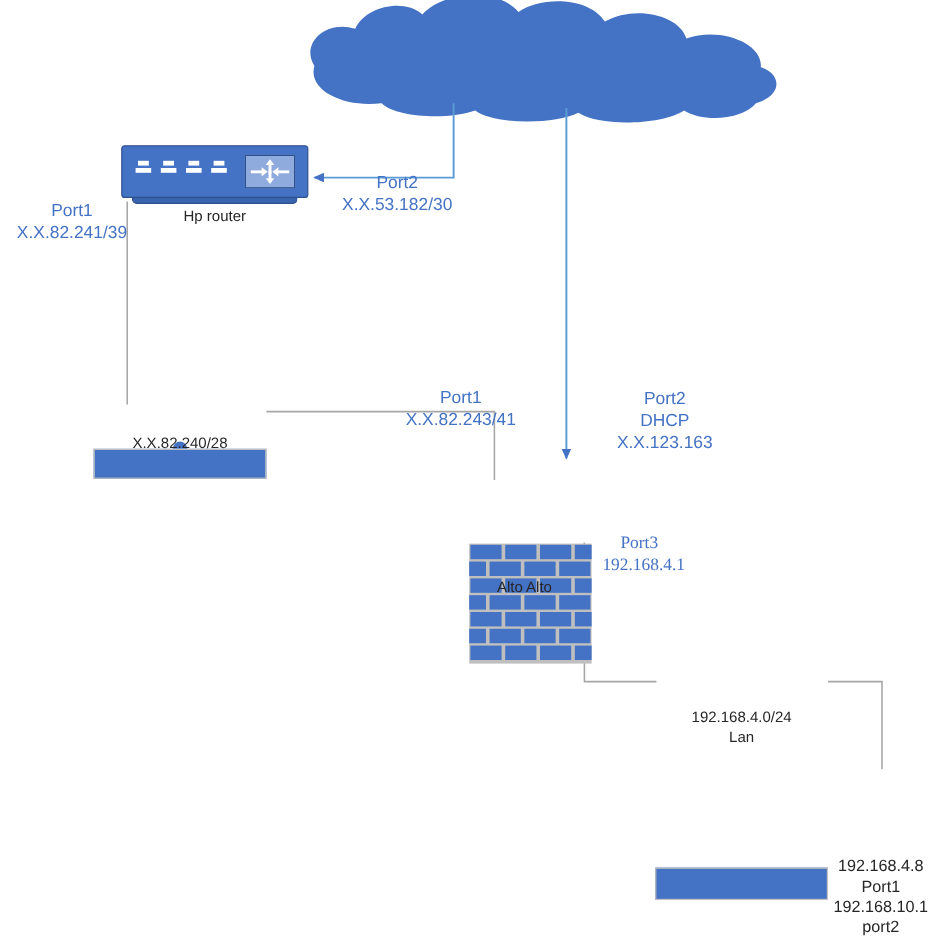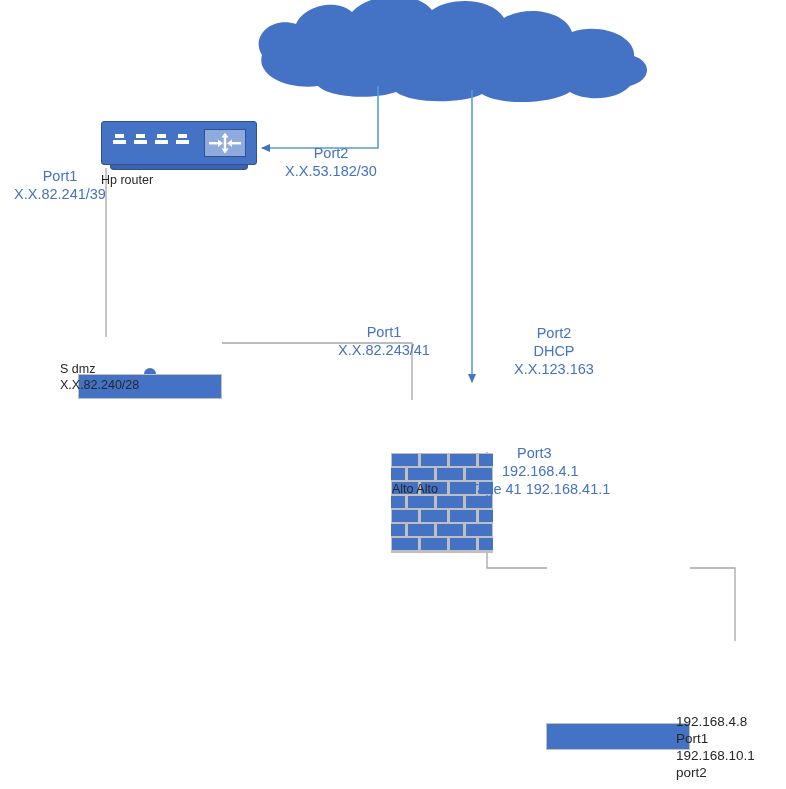--- a/index.html
+++ b/index.html
@@ -3,21 +3,21 @@
 <meta charset="utf-8">
 <style>
   html,body{margin:0;padding:0;background:#fff;}
   body{width:786px;height:789px;position:relative;overflow:hidden;
        font-family:"Liberation Sans","DejaVu Sans",sans-serif;}
   #canvas{position:absolute;inset:0;width:786px;height:789px;}
   svg.layer{position:absolute;left:0;top:0;width:786px;height:789px;overflow:visible;}
   .lbl{position:absolute;color:#4472C4;font-size:14.5px;line-height:18px;
        text-align:center;white-space:nowrap;}
   .lbl-dark{position:absolute;color:#262626;font-size:12.5px;line-height:16px;
-       white-space:nowrap;}
+       text-align:center;white-space:nowrap;}
   .lbl-dark.med{font-size:13.5px;line-height:17px;}
   .node{position:absolute;}
   
   .router{position:relative;}
   .router .body{position:absolute;left:0;top:0;width:100%;height:100%;
       background:#4472C4;border:1px solid #2F528F;border-radius:3px;box-sizing:border-box;}
   .router .base{position:absolute;left:6%;width:88%;height:5px;background:#3A63B0;
       border-radius:0 0 4px 4px;border:1px solid #2F528F;border-top:none;box-sizing:border-box;}
   .router .panel{position:absolute;background:#8FAADC;border:1px solid #2F528F;box-sizing:border-box;}
   .router .ports{position:absolute;display:flex;justify-content:space-between;}
@@ -133,21 +133,20 @@
   <div class="lbl" style="left:272px;top:144px;width:118px;">
     <div>Port2</div>
     <div>X.X.53.182/30</div>
   </div>
 
   <div class="node switch" style="left:78px;top:330px;width:144px;height:25px;">
     <div class="knob"></div>
     <div class="sbody"></div>
   </div>
   <div class="lbl-dark" style="left:60px;top:361px;width:180px;">
-    <div>S dmz</div>
     <div>X.X.82.240/28</div>
   </div>
 
   <div class="lbl" style="left:325px;top:323px;width:118px;">
     <div>Port1</div>
     <div>X.X.82.243/41</div>
   </div>
 
   <div class="lbl" style="left:495px;top:324px;width:118px;">
     <div>Port2</div>
@@ -194,28 +193,31 @@
     </div>
     <div class="brow" style="top:84px;height:15px;">
       <div class="brick" style="left:1px;width:26px;"></div>
       <div class="brick" style="left:30px;width:26px;"></div>
       <div class="brick" style="left:59px;width:26px;"></div>
       <div class="brick" style="left:88px;width:26px;"></div>
     </div>
   </div>
   <div class="lbl-dark" style="left:392px;top:481px;width:90px;">Alto Alto</div>
 
-  <div class="lbl" style="left:470px;top:444px;width:220px;text-align:left;">
+  <div class="lbl" style="left:470px;top:444px;width:220px;text-align:left;font-family:Liberation Serif, serif;">
     <div style="padding-left:47px;">Port3</div>
     <div style="padding-left:32px;">192.168.4.1</div>
-    <div>Tage 41 192.168.41.1</div>
   </div>
 
   <div class="node switch" style="left:546px;top:554px;width:144px;height:27px;">
     <div class="sbody"></div>
+  </div>
+  <div class="lbl-dark" style="left:536px;top:590px;width:164px;">
+    <div>192.168.4.0/24</div>
+    <div>Lan</div>
   </div>
 
   <div class="lbl-dark med" style="left:676px;top:713px;width:116px;">
     <div>192.168.4.8</div>
     <div>Port1</div>
     <div>192.168.10.1</div>
     <div>port2</div>
   </div>
 
 </div>

